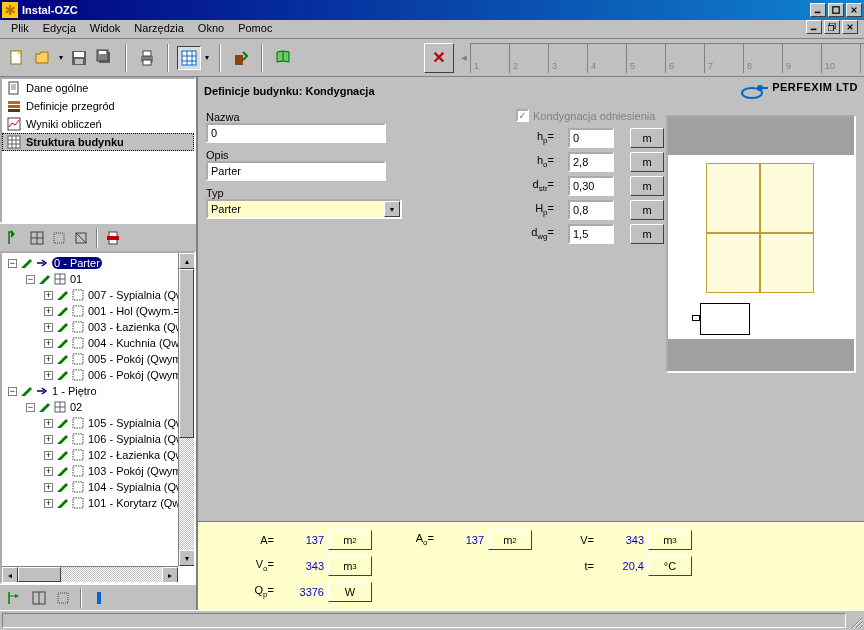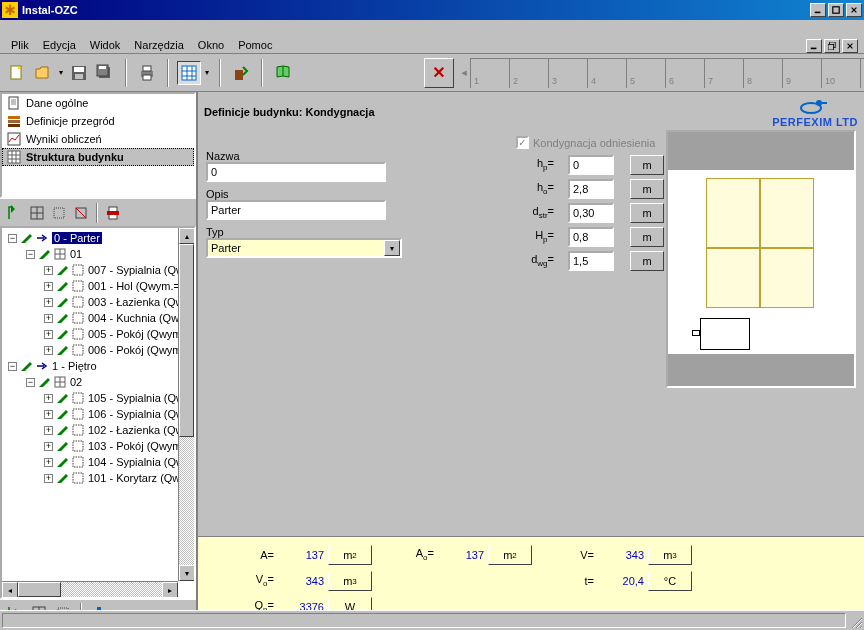--- a/index.html
+++ b/index.html
@@ -7,21 +7,21 @@
 
 
 .titlebar { background: linear-gradient(to right, #000080, #1084d0); height: 20px; display: flex; align-items: center; padding: 0 2px; color: #fff; }
 .titlebar .app-icon { width: 16px; height: 16px; background: #ffcc00; margin-right: 4px; display: inline-flex; align-items: center; justify-content: center; color: #c07000; font-size: 14px; }
 .titlebar .title { flex: 1; font-weight: bold; }
 .titlebar .win-btns { display: flex; gap: 2px; }
 .win-btn { width: 16px; height: 14px; background: #c0c0c0; border: 1px solid; border-color: #fff #404040 #404040 #fff; display: flex; align-items: center; justify-content: center; font-size: 9px; font-family: "Marlett", sans-serif; cursor: pointer; }
 .win-btn svg { width: 8px; height: 8px; }
 
 
-.menubar { background: #c0c0c0; height: 34px; display: flex; align-items: flex-end; padding: 0 4px; border-bottom: 1px solid #808080; }
+.menubar { background: #c0c0c0; height: 19px; display: flex; align-items: flex-start; padding: 0 4px; border-bottom: 1px solid #808080; }
 .menubar .menu-item { padding: 2px 7px; cursor: pointer; }
 .menubar .spacer { flex: 1; }
 
 
 .mdi-btns { display: flex; gap: 2px; margin-right: 2px; }
 
 
 .toolbar-row { background: #c0c0c0; height: 38px; display: flex; align-items: center; border-bottom: 1px solid #808080; }
 .toolbar-group { display: flex; align-items: center; padding: 0 4px; height: 100%; }
 .tb-sep { width: 2px; height: 28px; border-left: 1px solid #808080; border-right: 1px solid #fff; margin: 0 3px; }
@@ -35,53 +35,53 @@
 .tab-close { width: 30px; height: 30px; border: 1px solid; border-color: #fff #404040 #404040 #fff; background: #c0c0c0; display: flex; align-items: center; justify-content: center; margin-right: 4px; cursor: pointer; }
 .tab-close span { color: #c00000; font-size: 16px; font-weight: bold; }
 .tab-nav-btn { width: 12px; height: 30px; display: flex; align-items: center; justify-content: center; color: #808080; cursor: pointer; }
 .doc-tab { min-width: 40px; height: 30px; border: 1px solid #808080; border-bottom: none; background: #c0c0c0; font-size: 9px; color: #808080; display: flex; align-items: flex-end; padding: 0 3px 2px 3px; margin-right: -1px; cursor: pointer; }
 
 
 .main-area { display: flex; height: calc(630px - 20px - 19px - 38px - 20px); }
 
 
 .left-panel { width: 198px; display: flex; flex-direction: column; border-right: 2px solid; border-right-color: #808080; }
-.nav-list { border: 2px inset #fff; background: #fff; height: 106px; overflow: hidden; }
+.nav-list { border: 2px inset #fff; background: #fff; height: 146px; overflow: hidden; }
 .nav-item { display: flex; align-items: center; padding: 2px 4px; cursor: pointer; gap: 4px; }
 .nav-item.selected { background: #c0c0c0; border: 1px dotted #000; padding: 1px 3px; font-weight: bold; }
 .nav-icon { width: 16px; height: 14px; display: inline-flex; align-items: center; justify-content: center; }
 
 .left-toolbar { height: 28px; background: #c0c0c0; display: flex; align-items: center; padding: 0 4px; border-top: 1px solid #fff; }
 .lt-btn { width: 22px; height: 22px; border: 1px solid transparent; display: flex; align-items: center; justify-content: center; cursor: pointer; }
 
 .tree-panel { flex: 1; border: 2px inset #fff; background: #fff; overflow: hidden; position: relative; }
 .tree-content { padding: 2px 0; }
 .tree-row { display: flex; align-items: center; height: 16px; white-space: nowrap; cursor: pointer; font-size: 11px; }
 .tree-row .expander { width: 9px; height: 9px; border: 1px solid #808080; display: inline-flex; align-items: center; justify-content: center; font-size: 9px; line-height: 7px; margin-right: 3px; background: #fff; }
 .tree-row .tree-icon { width: 14px; display: inline-flex; margin-right: 2px; }
-.tree-row .label.selected { background: #000080; color: #fff; padding: 0 2px; }
+.tree-row .label.selected { background: #000080; color: #fff; padding: 0 2px; border-radius: 6px; }
 .tree-indent { display: inline-block; }
 
 .tree-scroll-h { position: absolute; bottom: 0; left: 0; right: 16px; height: 16px; background: #dcdcdc; border-top: 1px solid #808080; display: flex; }
 .tree-scroll-v { position: absolute; top: 0; bottom: 16px; right: 0; width: 16px; background: #dcdcdc; border-left: 1px solid #808080; display: flex; flex-direction: column; }
 .scroll-btn { width: 16px; height: 16px; background: #c0c0c0; border: 1px solid; border-color: #fff #404040 #404040 #fff; display: flex; align-items: center; justify-content: center; font-size: 8px; cursor: pointer; }
 .scroll-track { flex: 1; background: repeating-conic-gradient(#c0c0c0 0 25%, #fff 0 50%) 0 0/2px 2px; }
 .scroll-thumb { background: #c0c0c0; border: 1px solid; border-color: #fff #404040 #404040 #fff; }
 
 .left-bottom-bar { height: 26px; background: #c0c0c0; display: flex; align-items: center; padding: 0 4px; gap: 2px; border-top: 1px solid #fff; }
 
 
 .right-content { flex: 1; background: #c0c0c0; display: flex; flex-direction: column; position: relative; }
 .content-header { display: flex; align-items: center; padding: 4px 6px; font-weight: bold; font-size: 13px; }
-.content-header .logo { margin-left: auto; display: flex; align-items: center; color: #1d4ed8; font-weight: bold; font-size: 12px; letter-spacing: 0.5px; flex-direction: column; }
+.content-header .logo { margin-left: auto; display: flex; color: #000000; font-weight: bold; font-size: 12px; letter-spacing: 0.5px; }
 .logo svg { margin-right: 2px; }
 
 .form-area { padding: 4px 8px; display: flex; }
 .form-left { width: 200px; }
-.form-field-label { font-size: 11px; color: #000; margin-top: 14px; }
+.form-field-label { font-size: 11px; color: #000; margin-top: 2px; }
 .text-input { width: 180px; height: 20px; border: 2px inset #fff; background: #fff; padding: 1px 3px; font-size: 11px; }
 .combo-input { width: 196px; height: 20px; border: 2px inset #fff; background: #ffffcc; display: flex; align-items: center; }
 .combo-input span { flex: 1; padding: 0 3px; }
 .combo-btn { width: 16px; height: 16px; background: #c0c0c0; border: 1px solid; border-color: #fff #404040 #404040 #fff; display: flex; align-items: center; justify-content: center; font-size: 8px; cursor: pointer; }
 
 .form-mid { margin-left: 110px; }
 .chk-row { display: flex; align-items: center; color: #808080; font-size: 11px; margin-bottom: 6px; }
 .chk { width: 13px; height: 13px; border: 2px inset #fff; background: #fff; margin-right: 4px; display: flex; align-items: center; justify-content: center; font-size: 10px; color: #808080; }
 .param-row { display: flex; align-items: center; margin-bottom: 4px; justify-content: flex-end; gap: 12px; }
 .param-row .plabel { width: 40px; text-align: right; padding-right: 2px; font-size: 11px; }

